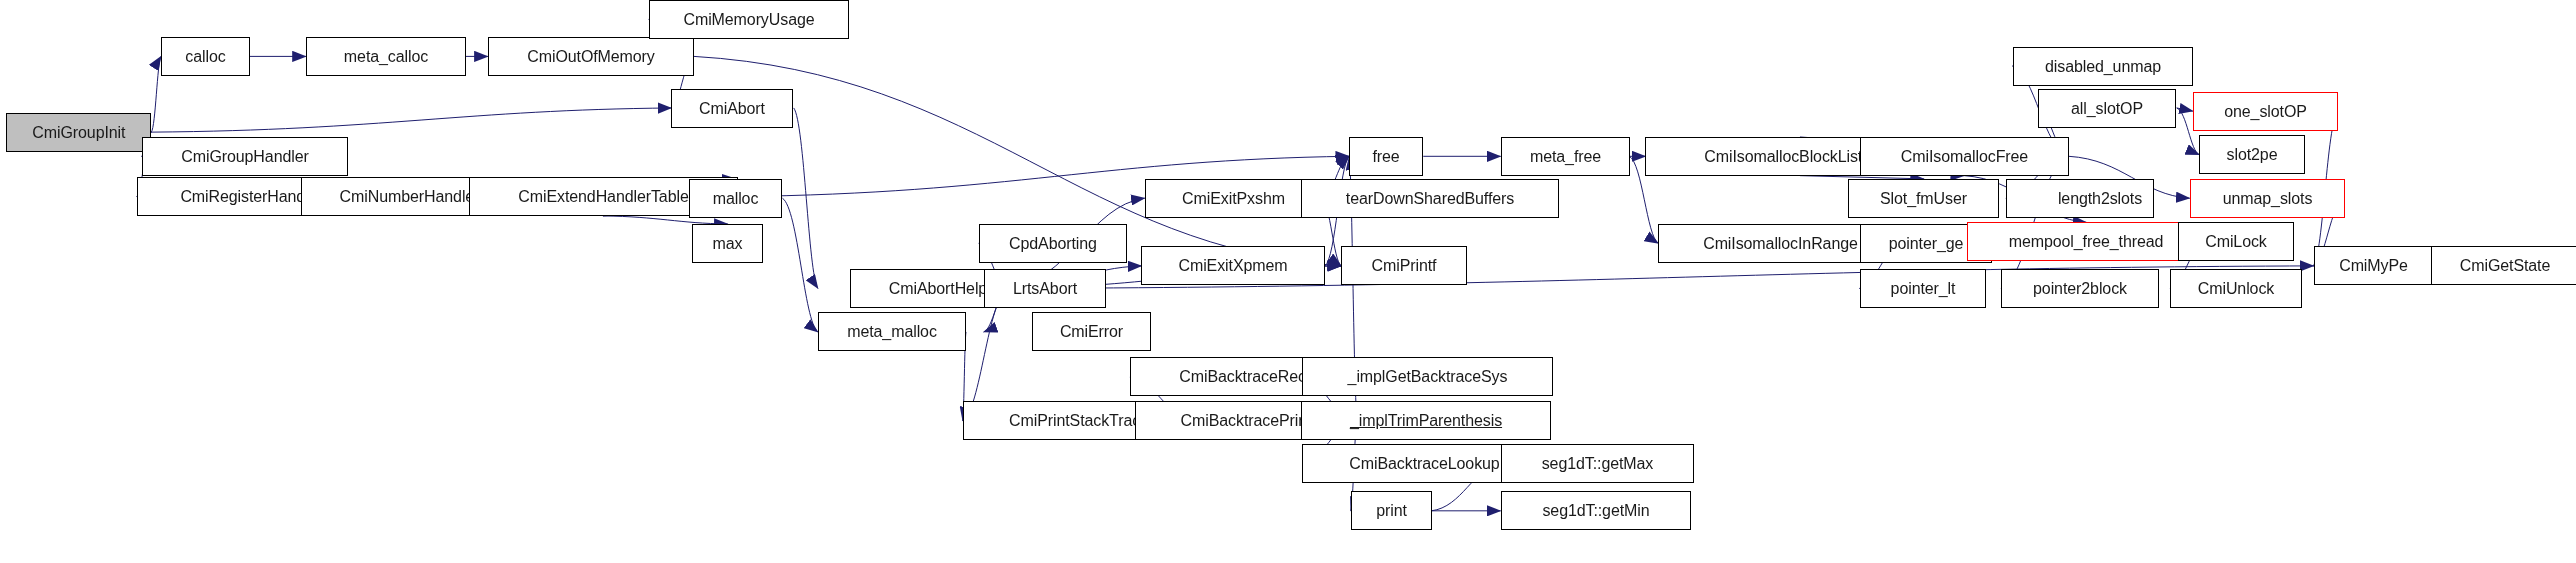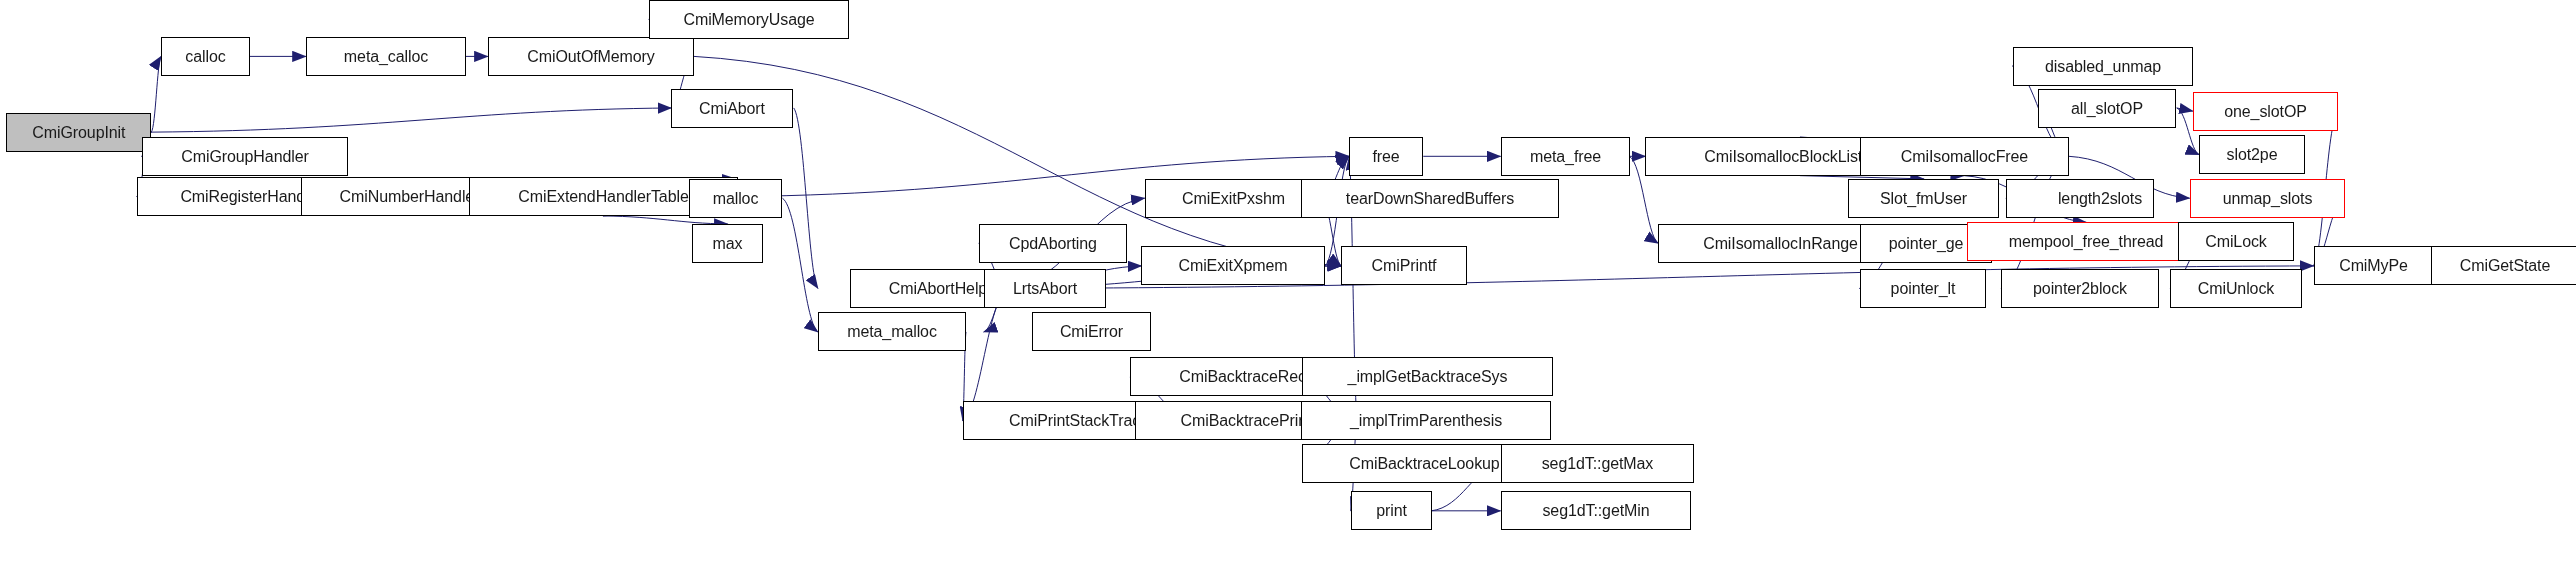--- a/index.html
+++ b/index.html
@@ -251,21 +251,21 @@
       </div>
       <div class="node" style="left: 963px; top: 401px; width: 232px; height: 39px;">
         <span class="node-label">CmiPrintStackTrace</span>
       </div>
       <div class="node" style="left: 1135px; top: 401px; width: 222px; height: 39px;">
         <span class="node-label">CmiBacktracePrint</span>
       </div>
       <div class="node" style="left: 1302px; top: 357px; width: 251px; height: 39px; text-align: right;">
         <span class="node-label">_implGetBacktraceSys</span>
       </div>
-      <div class="node" style="left: 1301px; top: 401px; width: 250px; height: 39px;">
+      <div class="node" style="left: 1301px; top: 401px; width: 250px; height: 39px; text-decoration: underline;">
         <span class="node-label">_implTrimParenthesis</span>
       </div>
       <div class="node" style="left: 1302px; top: 444px; width: 245px; height: 39px;">
         <span class="node-label">CmiBacktraceLookup</span>
       </div>
       <div class="node" style="left: 1351px; top: 491px; width: 81px; height: 39px;">
         <span class="node-label">print</span>
       </div>
       <div class="node" style="left: 1501px; top: 444px; width: 193px; height: 39px;">
         <span class="node-label">seg1dT::getMax</span>

